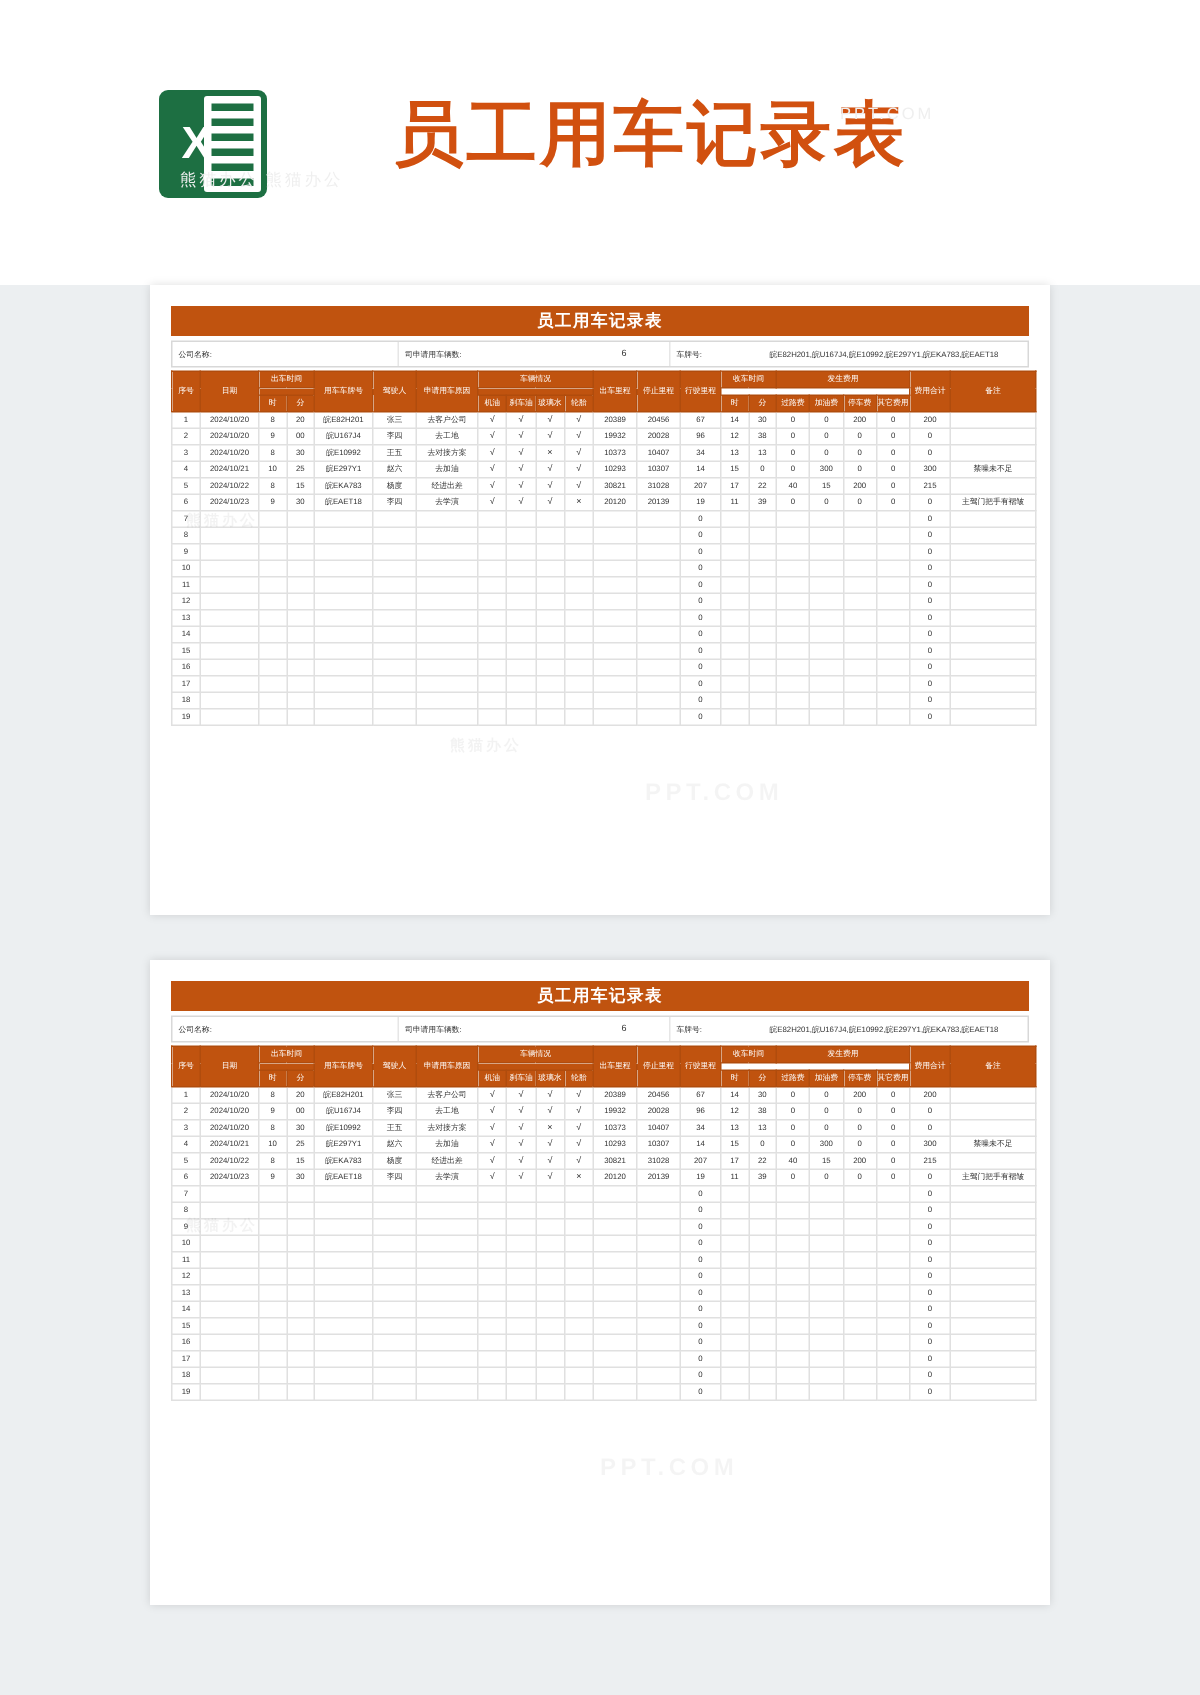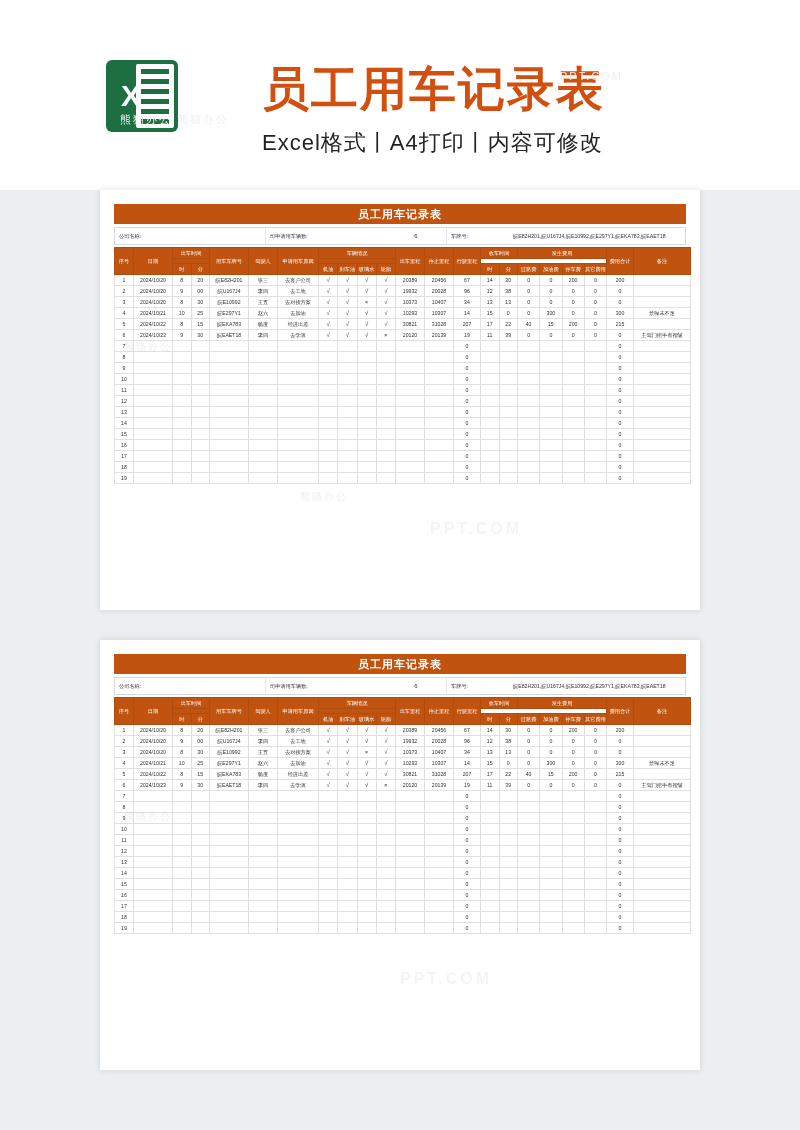--- a/index.html
+++ b/index.html
@@ -99,21 +99,20 @@
         <i></i>
         <i></i>
         <i></i>
         <i></i>
         <i></i>
         <i></i>
       </div>
     <div class="xletter">X</div>
   </div>
   <h1>员工用车记录表</h1>
-  <div class="sub">Excel格式丨A4打印丨内容可修改</div>
   <div class="wm-banner" style="left:120px;top:112px;">熊猫办公 熊猫办公</div>
   <div class="wm-banner" style="left:560px;top:70px;">PPT.COM</div>
 </div>
 
 <div class="sheet" id="sheet1">
   <div class="title-bar">员工用车记录表</div>
   <div class="meta">
     <div class="cell c1">
         <span class="lbl">公司名称:</span>
         <span class="val"></span>

